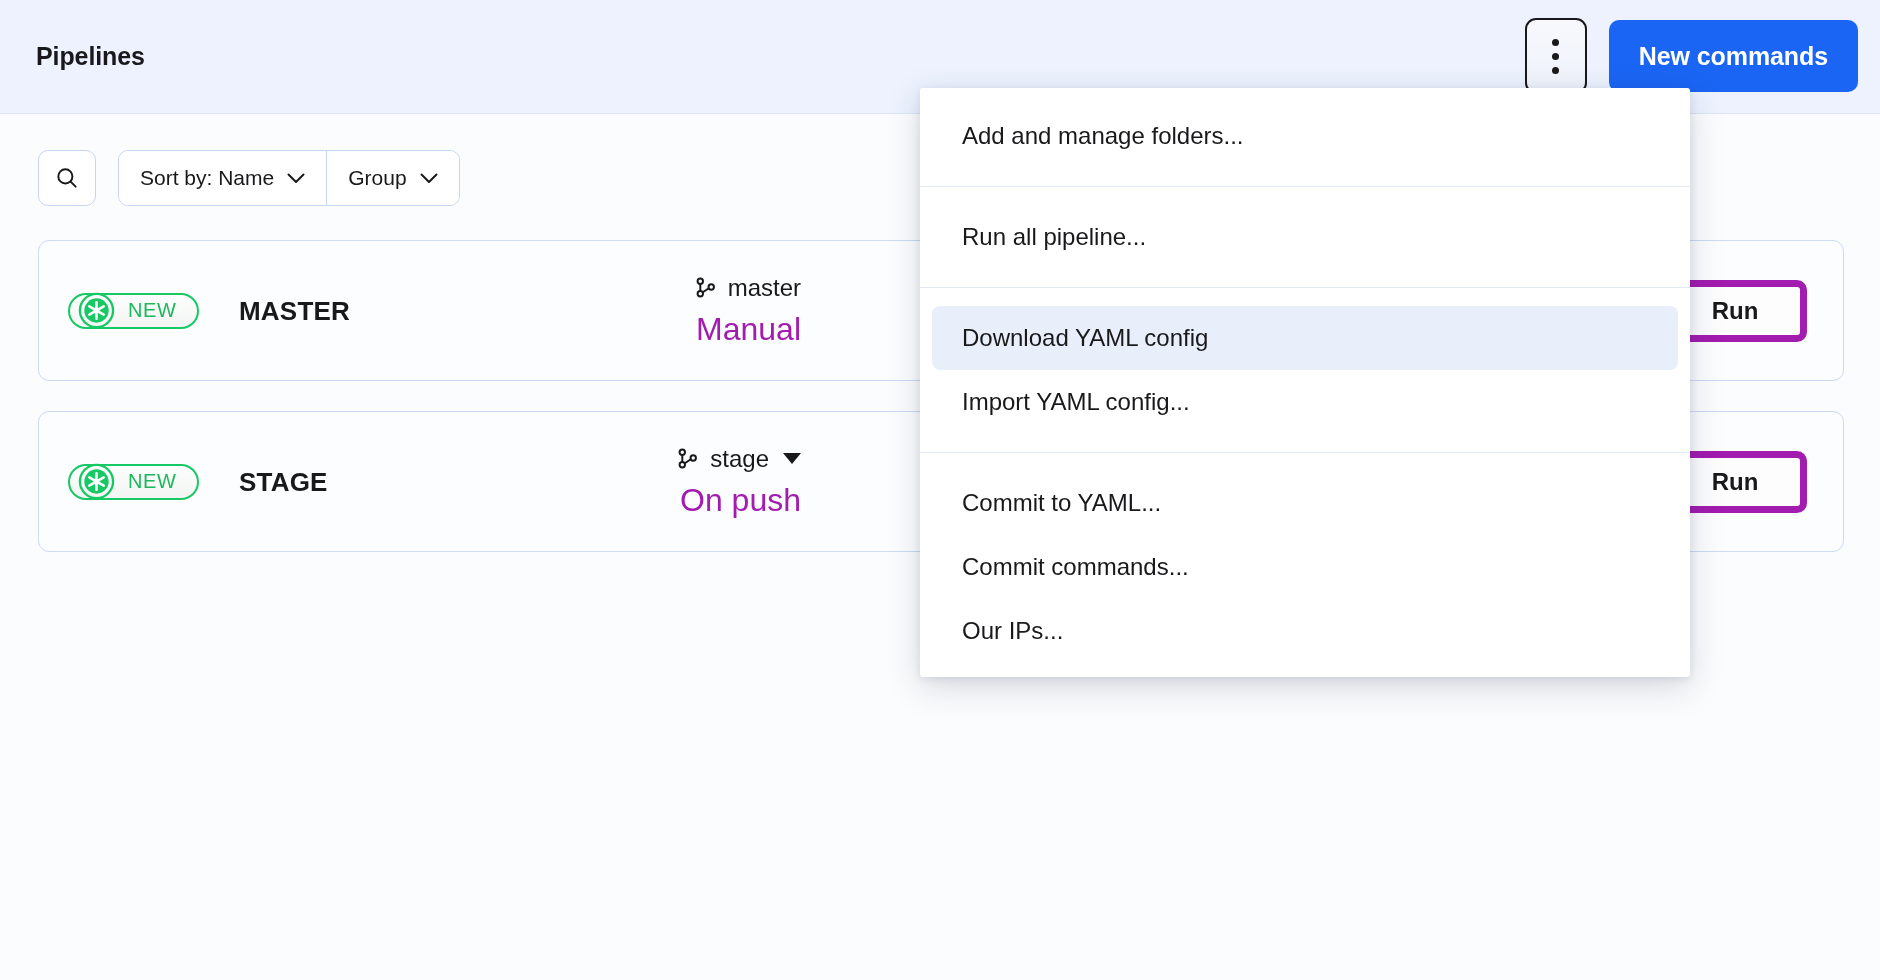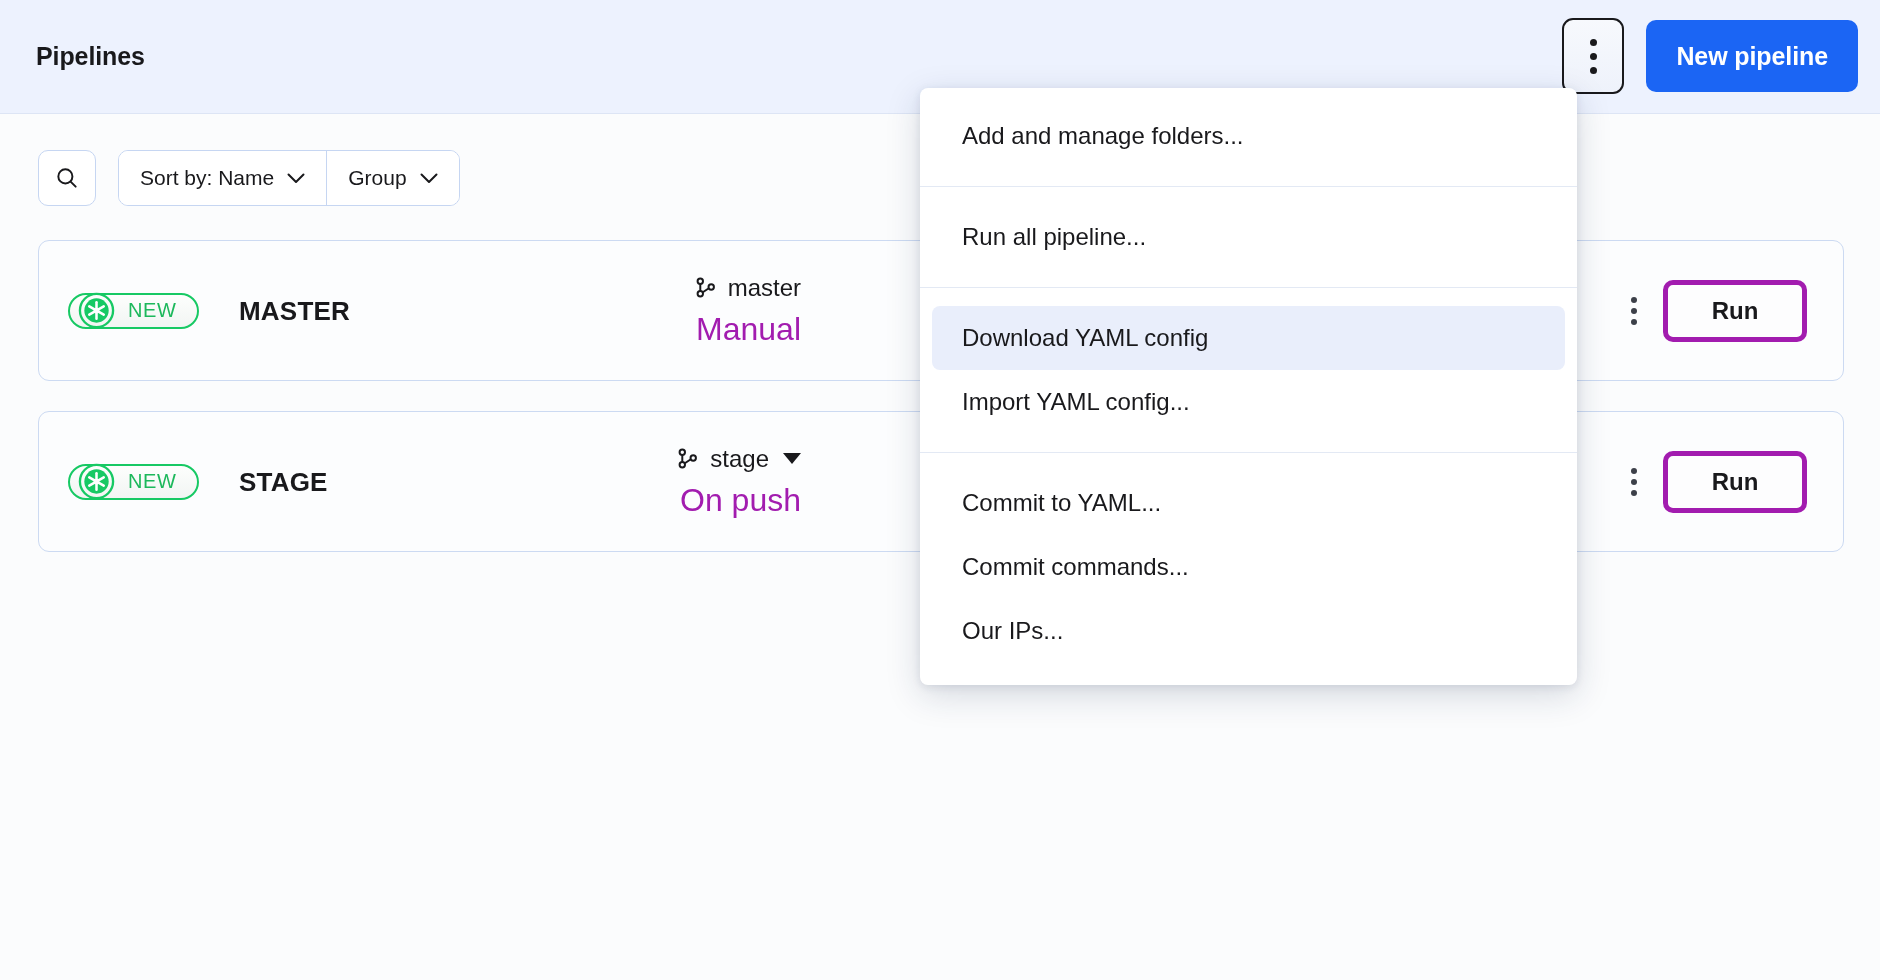--- a/index.html
+++ b/index.html
@@ -125,34 +125,34 @@
   .card-kebab {
     position: absolute; right: 200px; top: 50%; transform: translateY(-50%);
     display: flex; flex-direction: column; gap: 5px; align-items: center;
     cursor: pointer; padding: 6px;
   }
   .card-kebab .dot { width: 6px; height: 6px; border-radius: 50%; background: #3c4049; }
 
   .run-btn {
     position: absolute; right: 36px; top: 50%; transform: translateY(-50%);
     width: 144px; height: 62px;
-    background: #fdfdfe; border: 5px solid #a21caf; border-radius: 10px;
+    background: #fdfdfe; border: 7px solid #a21caf; border-radius: 10px;
     font-size: 24px; font-weight: bold; color: #19191c;
     font-family: "Liberation Sans", sans-serif;
     cursor: pointer;
   }
 
   
   .menu {
     position: absolute; left: 920px; top: 88px;
-    width: 657px;
+    width: 770px;
     background: #fff;
-    border-radius: 8px;
+    border-radius: 3px;
     box-shadow: 0 10px 34px rgba(25,40,80,0.17), 0 2px 8px rgba(25,40,80,0.10);
-    padding: 6px 0 22px 0;
+    padding: 6px 0 14px 0;
     z-index: 50;
   }
   .menu-item {
     height: 64px;
     display: flex; align-items: center;
     padding: 0 30px; margin: 0 12px;
     font-size: 24px; color: #19191c;
     border-radius: 8px; cursor: pointer;
     white-space: nowrap;
   }
@@ -166,21 +166,21 @@
 <div class="app">
 
   <div class="header">
     <div class="header-title">Pipelines</div>
     <div class="header-actions">
       <div class="kebab-btn">
         <span class="dot"></span>
         <span class="dot"></span>
         <span class="dot"></span>
       </div>
-      <button class="new-pipeline-btn">New pipeline</button>
+      <button class="new-pipeline-btn">New commands</button>
     </div>
   </div>
 
   <div class="toolbar">
     <div class="search-btn">
       <svg class="chev-svg" width="26" height="26" viewBox="0 0 24 24" fill="none">
         <circle cx="10.5" cy="10.5" r="6.5" stroke="#19191c" stroke-width="1.8"></circle>
         <line x1="15.3" y1="15.3" x2="20" y2="20" stroke="#19191c" stroke-width="1.8" stroke-linecap="round"></line>
       </svg>
     </div>

